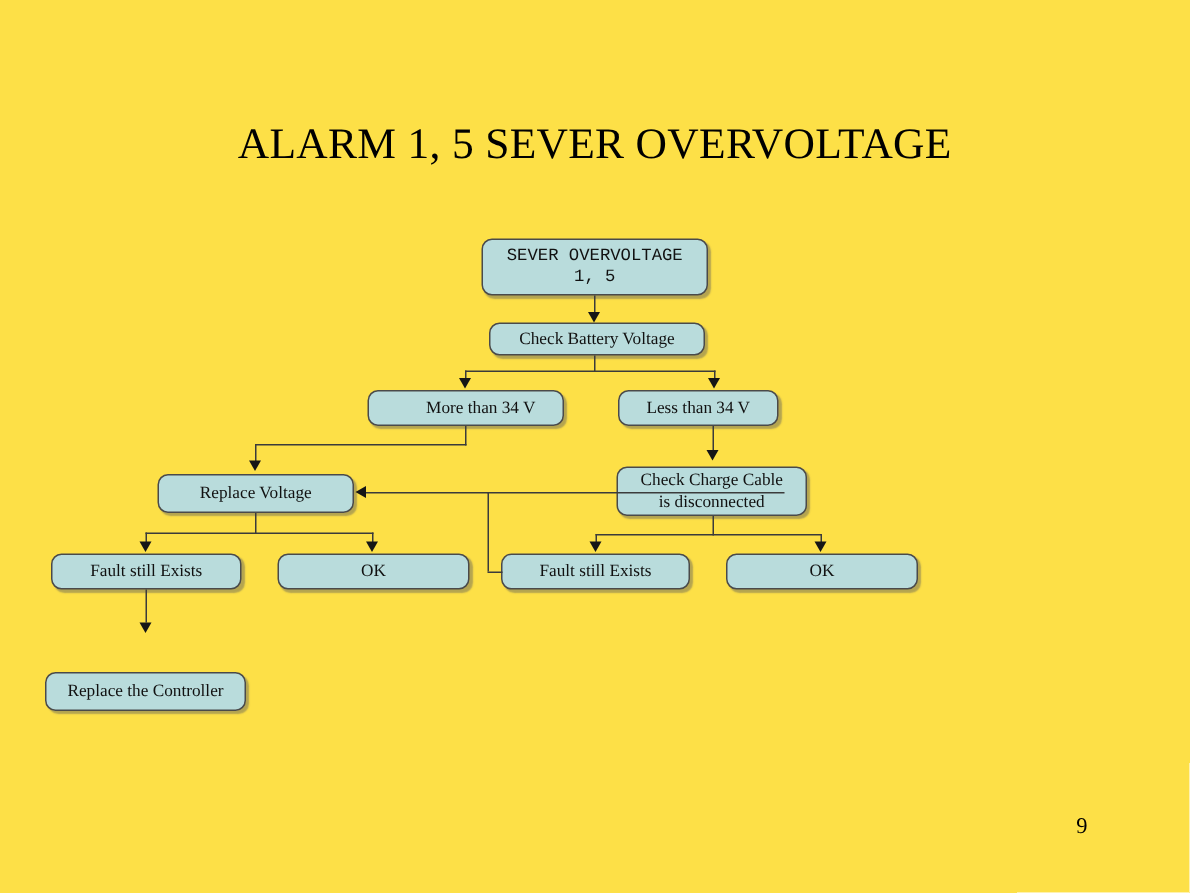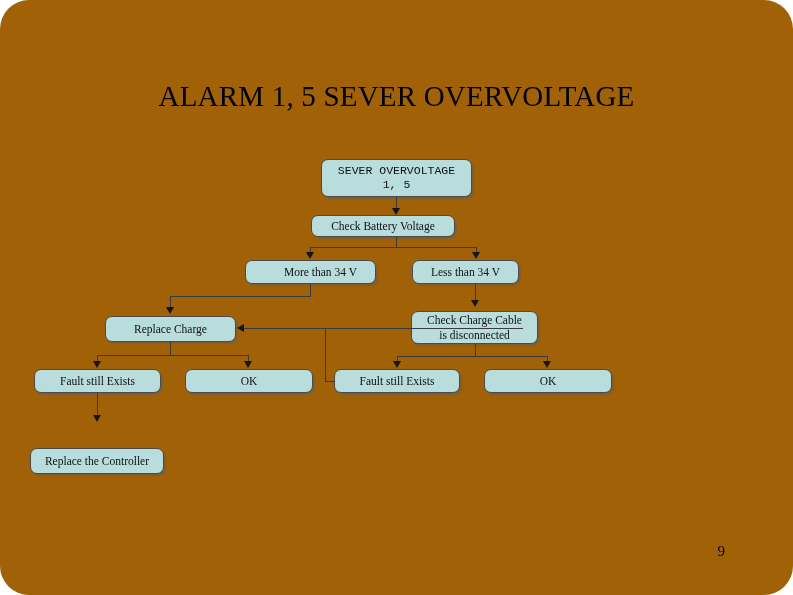--- a/index.html
+++ b/index.html
@@ -4,24 +4,23 @@
 <style>
   html, body {
     margin: 0;
     padding: 0;
     background: #ffffff;
   }
   #slide {
     position: relative;
     width: 793px;
     height: 595px;
-    background: #a16207;
+    background: #fde047;
     overflow: hidden;
     font-family: "Liberation Serif", "DejaVu Serif", serif;
-    border-radius: 29px;
   }
   #slide-title {
     position: absolute;
     left: 0;
     top: 80px;
     width: 793px;
     text-align: center;
     font-size: 29px;
     color: #000000;
     letter-spacing: 0.2px;
@@ -81,34 +80,34 @@
 
   <div id="slide-title">ALARM 1, 5 SEVER OVERVOLTAGE</div>
 
   <div class="node" style="left:321px; top:159px; width:151px; height:38px;font-family:Liberation Mono, monospace;">
     <span class="txt">
       <span>SEVER OVERVOLTAGE</span><br>
       <span>1, 5</span>
     </span>
   </div>
 
-  <div class="node" style="left:311px; top:215px; width:144px; height:22px;">
+  <div class="node" style="left:326px; top:215px; width:144px; height:22px;">
     <span class="txt">Check Battery Voltage</span>
   </div>
 
   <div class="node" style="left:245px; top:260px; width:131px; height:24px;padding-left:24px;">
     <span class="txt">More than 34 V</span>
   </div>
 
   <div class="node" style="left:412px; top:260px; width:107px; height:24px;">
     <span class="txt">Less than 34 V</span>
   </div>
 
   <div class="node" style="left:105px; top:316px; width:131px; height:26px;">
-    <span class="txt">Replace Charge</span>
+    <span class="txt">Replace Voltage</span>
   </div>
 
   <div class="node" style="left:411px; top:311px; width:127px; height:33px;text-align:center;">
     <span class="txt">
       <span>Check Charge Cable</span><br>
       <span>is disconnected</span>
     </span>
   </div>
 
   <div class="node" style="left:34px; top:369px; width:127px; height:24px;">

